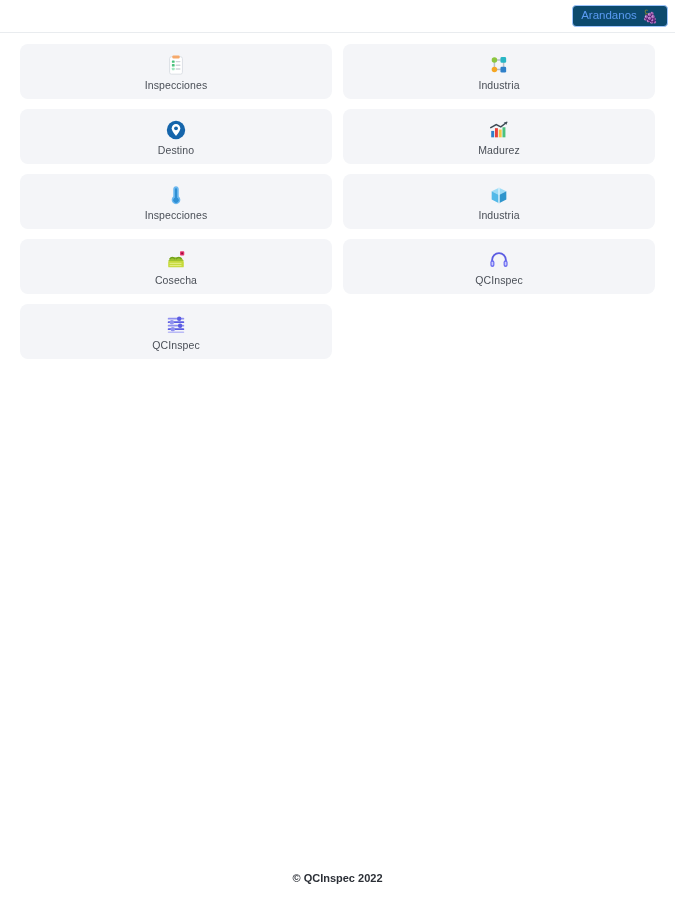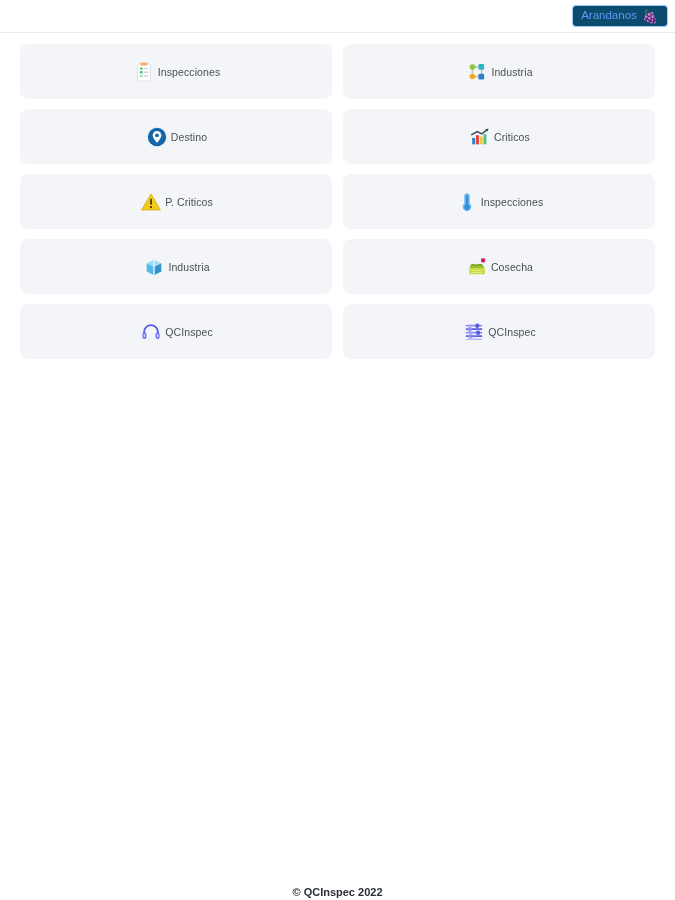--- a/index.html
+++ b/index.html
@@ -70,21 +70,21 @@
     grid-template-columns: 1fr 1fr;
     column-gap: 11px;
     row-gap: 10px;
   }
 
   .card {
     background: #f4f5f8;
     border-radius: 8px;
     height: 55px;
     display: flex;
-    flex-direction: row;
+    flex-direction: column;
     align-items: center;
     justify-content: center;
     gap: 2px;
     cursor: pointer;
     user-select: none;
   }
 
   .card-icon {
     width: 24px;
     height: 24px;
@@ -98,21 +98,21 @@
   .card-label {
     font-size: 10.5px;
     color: #4a4f57;
     text-align: center;
     letter-spacing: 0.1px;
   }
 
   
   .footer {
     flex: 0 0 auto;
-    padding-bottom: 0;
+    padding-bottom: 14px;
     text-align: center;
   }
 
   .footer-text {
     font-size: 11px;
     font-weight: bold;
     color: #2b2f36;
   }
 </style>
 </head>
@@ -174,33 +174,23 @@
         <span class="card-icon">
           <svg width="22" height="22" viewBox="0 0 24 24">
             <rect x="3.5" y="13" width="3.2" height="7" fill="#2f80c9"></rect>
             <rect x="7.6" y="10" width="3.2" height="10" fill="#e8413a"></rect>
             <rect x="11.7" y="11.5" width="3.2" height="8.5" fill="#f5c542"></rect>
             <rect x="15.8" y="9" width="3.2" height="11" fill="#4bc27d"></rect>
             <path d="M3 9.5 L9 6 L14 8.5 L20.5 3.5" stroke="#3d4a55" stroke-width="1.6" fill="none" stroke-linecap="round"></path>
             <path d="M20.8 3.2 L17.2 3.8 L20.2 6.4 Z" fill="#3d4a55"></path>
           </svg>
         </span>
-        <span class="card-label">Criticos</span>
-      </div>
-
-      <div class="card">
-        <span class="card-icon">
-          <svg width="22" height="22" viewBox="0 0 24 24">
-            <path d="M12 3.2 L22.2 20.6 L1.8 20.6 Z" fill="#f5cb1e" stroke="#d9ae10" stroke-width="1"></path>
-            <rect x="11" y="8.5" width="2" height="6.4" rx="1" fill="#4a3c00"></rect>
-            <circle cx="12" cy="17.6" r="1.25" fill="#4a3c00"></circle>
-          </svg>
-        </span>
-        <span class="card-label">P. Criticos</span>
-      </div>
+        <span class="card-label">Madurez</span>
+      </div>
+
 
       <div class="card">
         <span class="card-icon">
           <svg width="22" height="22" viewBox="0 0 24 24">
             <path d="M12 2.5c-1.7 0-3 1.3-3 3v8.2a4.7 4.7 0 1 0 6 0V5.5c0-1.7-1.3-3-3-3z" fill="#6cb8ef"></path>
             <path d="M12 4.6c-.7 0-1.2.5-1.2 1.2v9.1a3 3 0 1 0 2.4 0V5.8c0-.7-.5-1.2-1.2-1.2z" fill="#2f8fd4"></path>
             <circle cx="12" cy="17.6" r="2.6" fill="#2f8fd4"></circle>
           </svg>
         </span>
         <span class="card-label">Inspecciones</span>

